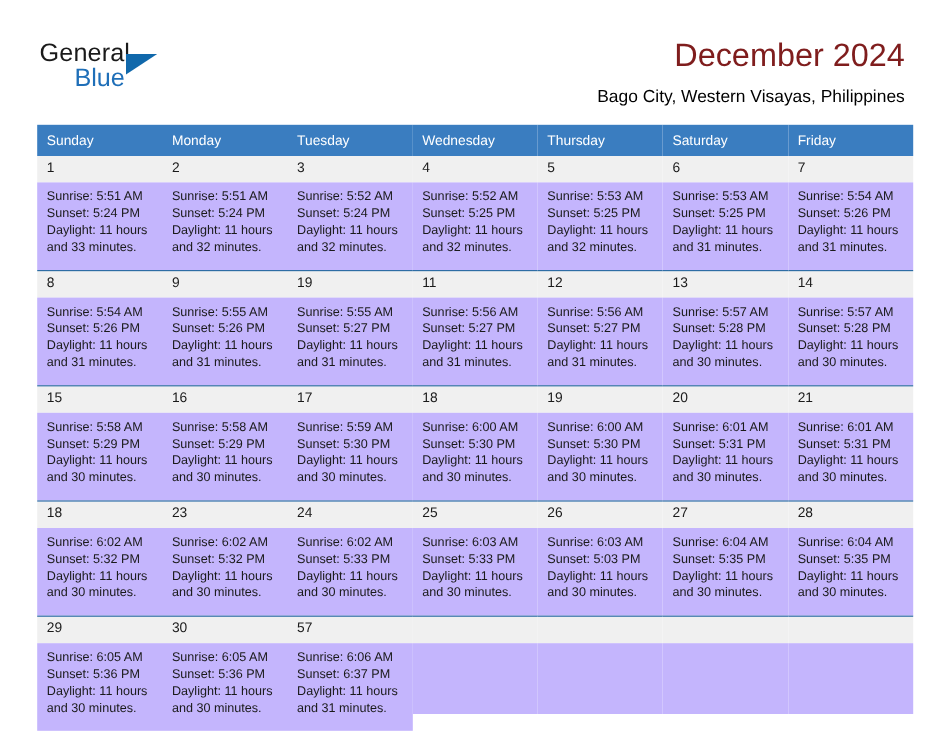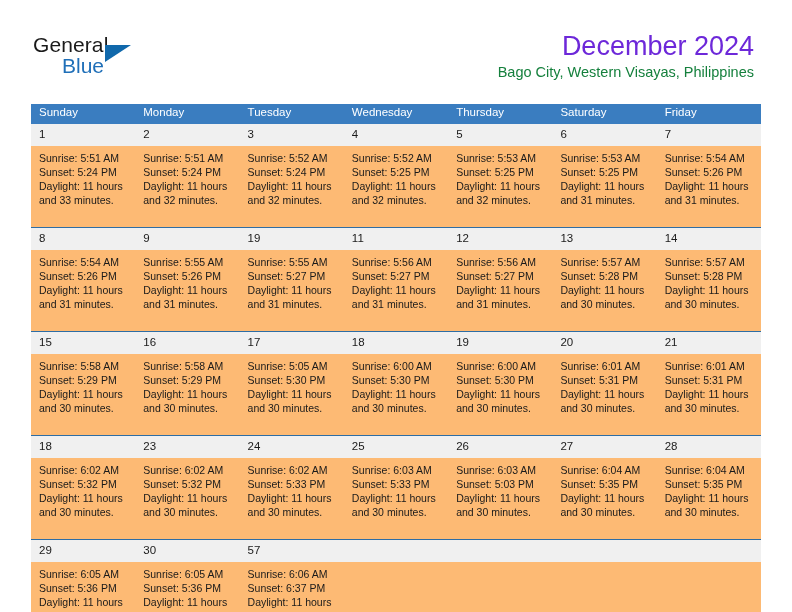--- a/index.html
+++ b/index.html
@@ -67,29 +67,30 @@
   }
 
   .title-block {
     position: absolute;
     right: 38px;
     top: 30px;
     text-align: right;
   }
   .cal-title {
     font-size: 27px;
-    color: #6d28d9;
+    color: #7f1d1d;
     line-height: 33px;
     white-space: nowrap;
     font-weight: normal;
     margin: 0;
   }
   .cal-subtitle {
+    margin-top: 9px;
     font-size: 14.5px;
-    color: #15803d;
+    color: #000000;
     line-height: 18px;
     white-space: nowrap;
   }
 
   
   .calendar {
     position: absolute;
     left: 31px;
     top: 104px;
     width: 730px;
@@ -98,21 +99,21 @@
     width: 730px;
     border-collapse: collapse;
     table-layout: fixed;
   }
   .cal-table th {
     background: #3a7dc0;
     color: #ffffff;
     font-size: 11.5px;
     font-weight: normal;
     text-align: left;
-    padding: 1px 0 5px 8px;
+    padding: 7px 0 5px 8px;
     height: 12px;
     line-height: 14px;
     border: none;
     margin-top: 46px;
   }
   .cal-table td {
     vertical-align: top;
     padding: 0;
     border: none;
     width: 104.28px;
@@ -131,22 +132,22 @@
     line-height: 13px;
     color: #1a1a1a;
     padding: 4px 0 5px 8px;
     height: 13px;
     box-sizing: content-box;
   }
   .daynum.empty {
     color: transparent;
   }
   .cellbody {
-    background: #fdba74;
-    padding: 5px 6px 20px 8px;
+    background: #c4b5fd;
+    padding: 5px 6px 12px 8px;
     min-height: 59px;
     box-sizing: border-box;
   }
   .cellbody div {
     font-size: 10.5px;
     line-height: 14px;
     color: #1a1a1a;
     white-space: nowrap;
   }
   .cellbody.empty {
@@ -335,21 +336,21 @@
             <div class="cellbody">
               <div>Sunrise: 5:58 AM</div>
               <div>Sunset: 5:29 PM</div>
               <div>Daylight: 11 hours</div>
               <div>and 30 minutes.</div>
             </div>
           </td>
           <td>
             <div class="daynum">17</div>
             <div class="cellbody">
-              <div>Sunrise: 5:05 AM</div>
+              <div>Sunrise: 5:59 AM</div>
               <div>Sunset: 5:30 PM</div>
               <div>Daylight: 11 hours</div>
               <div>and 30 minutes.</div>
             </div>
           </td>
           <td>
             <div class="daynum">18</div>
             <div class="cellbody">
               <div>Sunrise: 6:00 AM</div>
               <div>Sunset: 5:30 PM</div>

